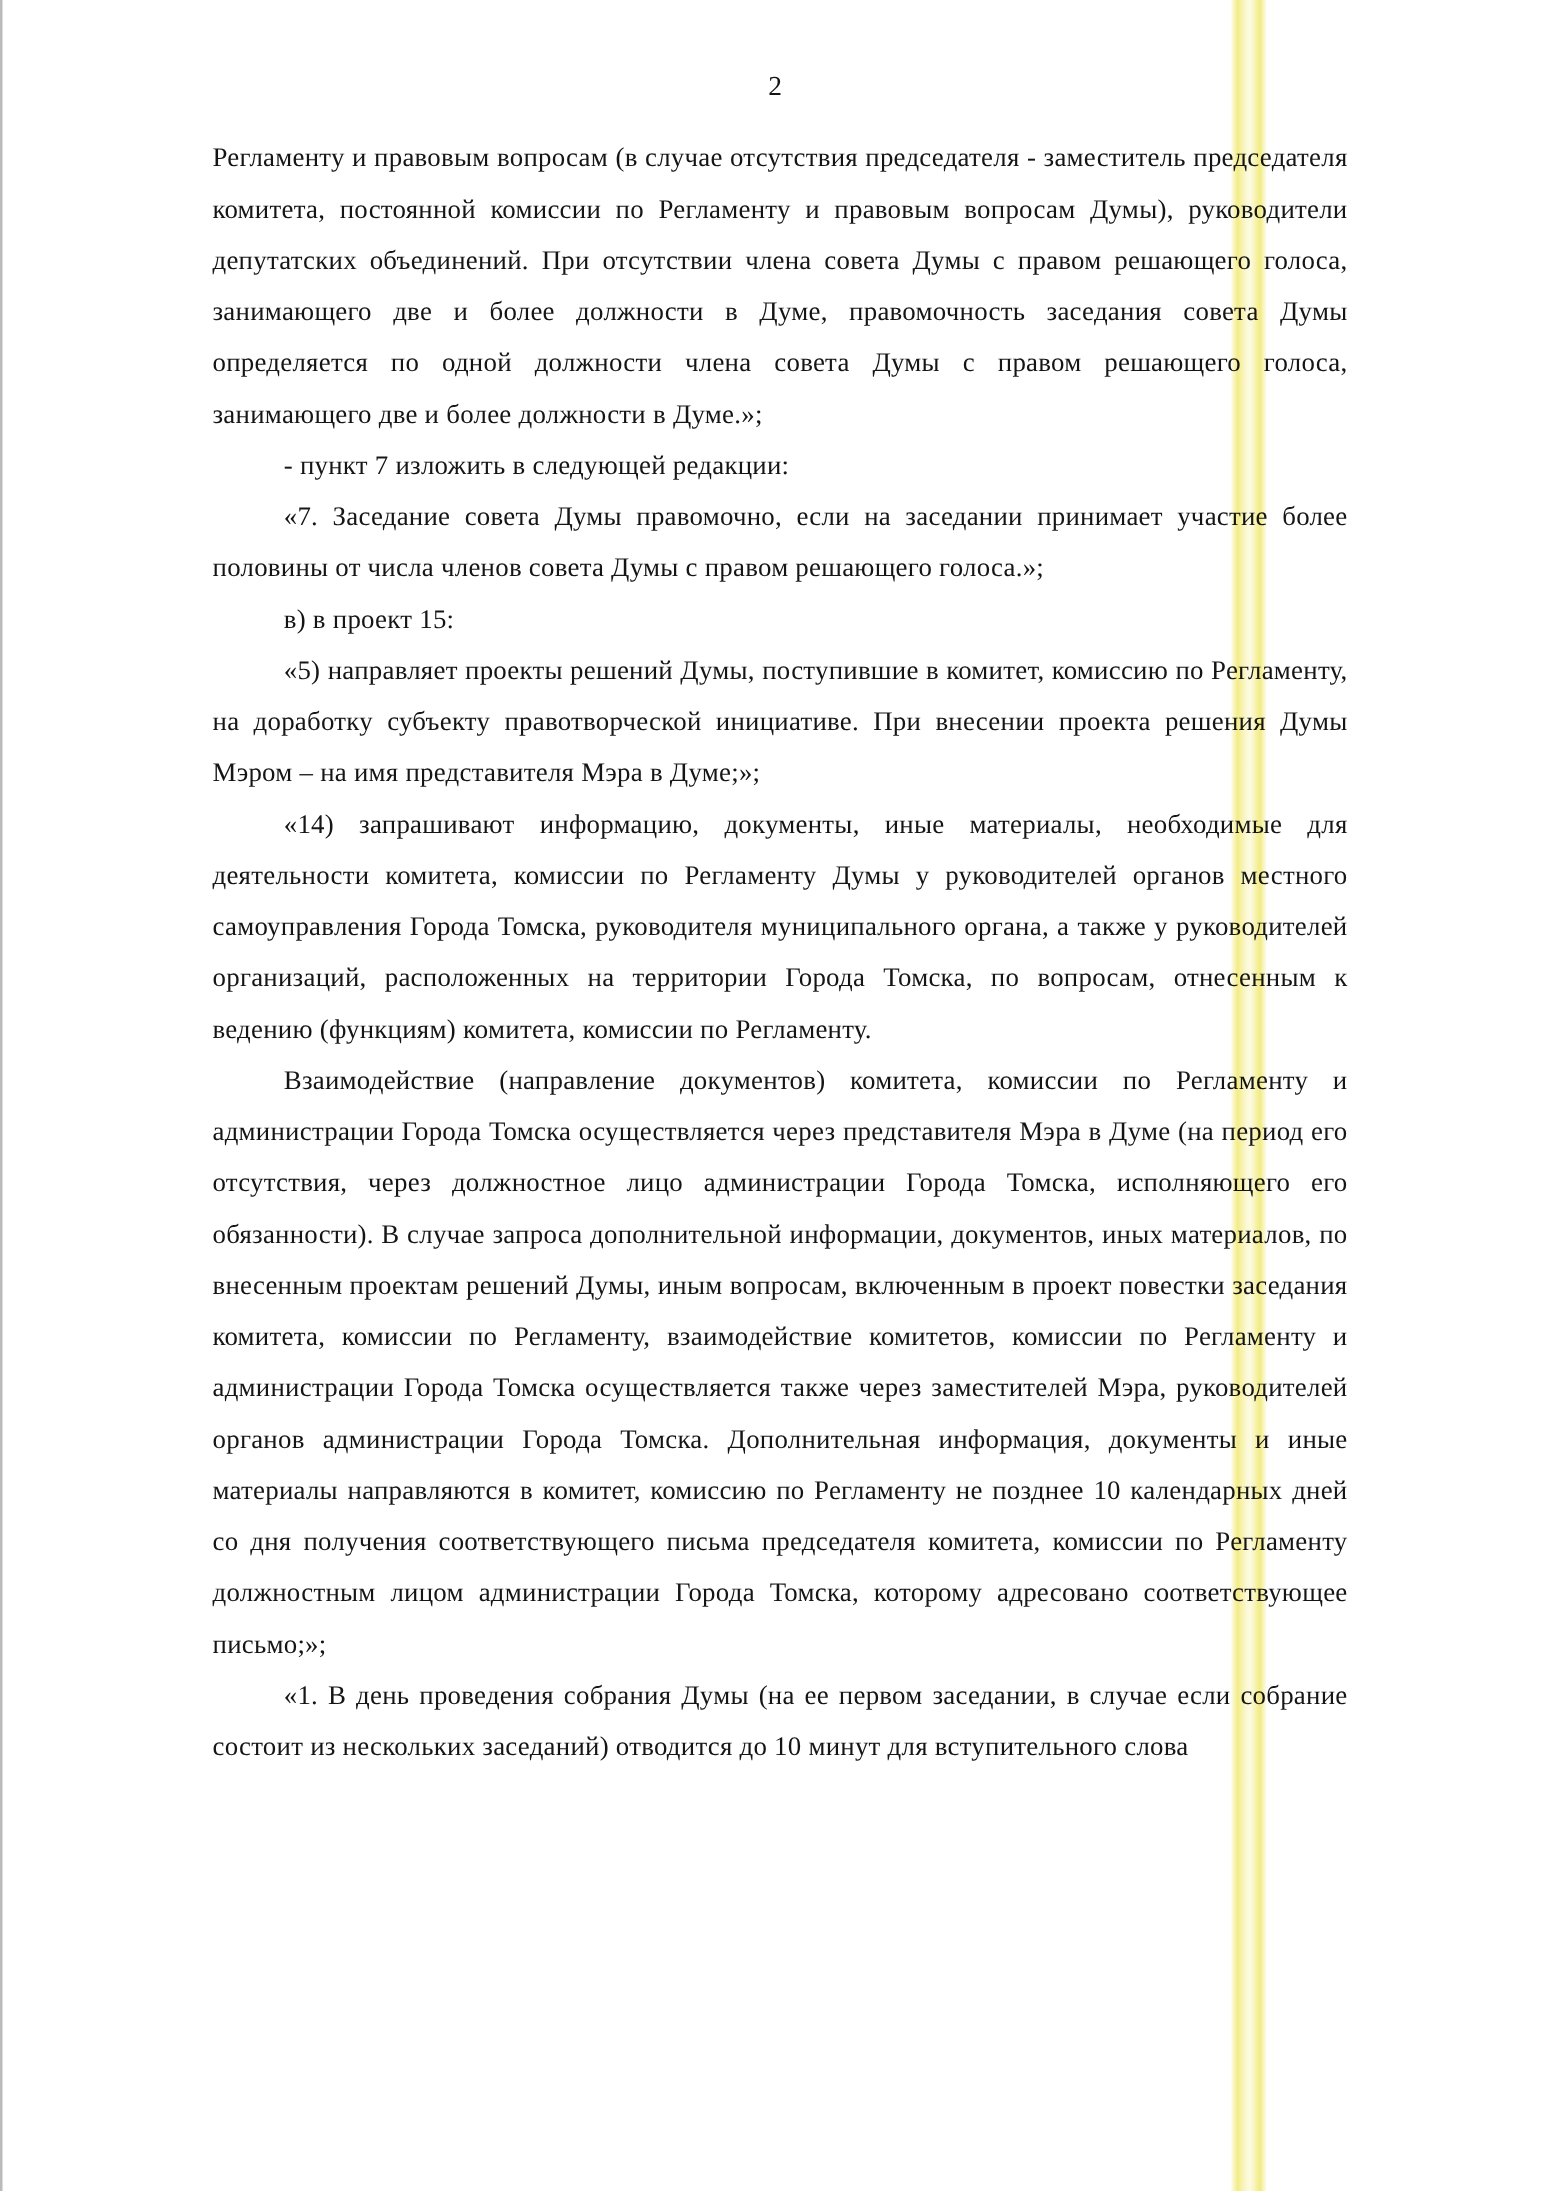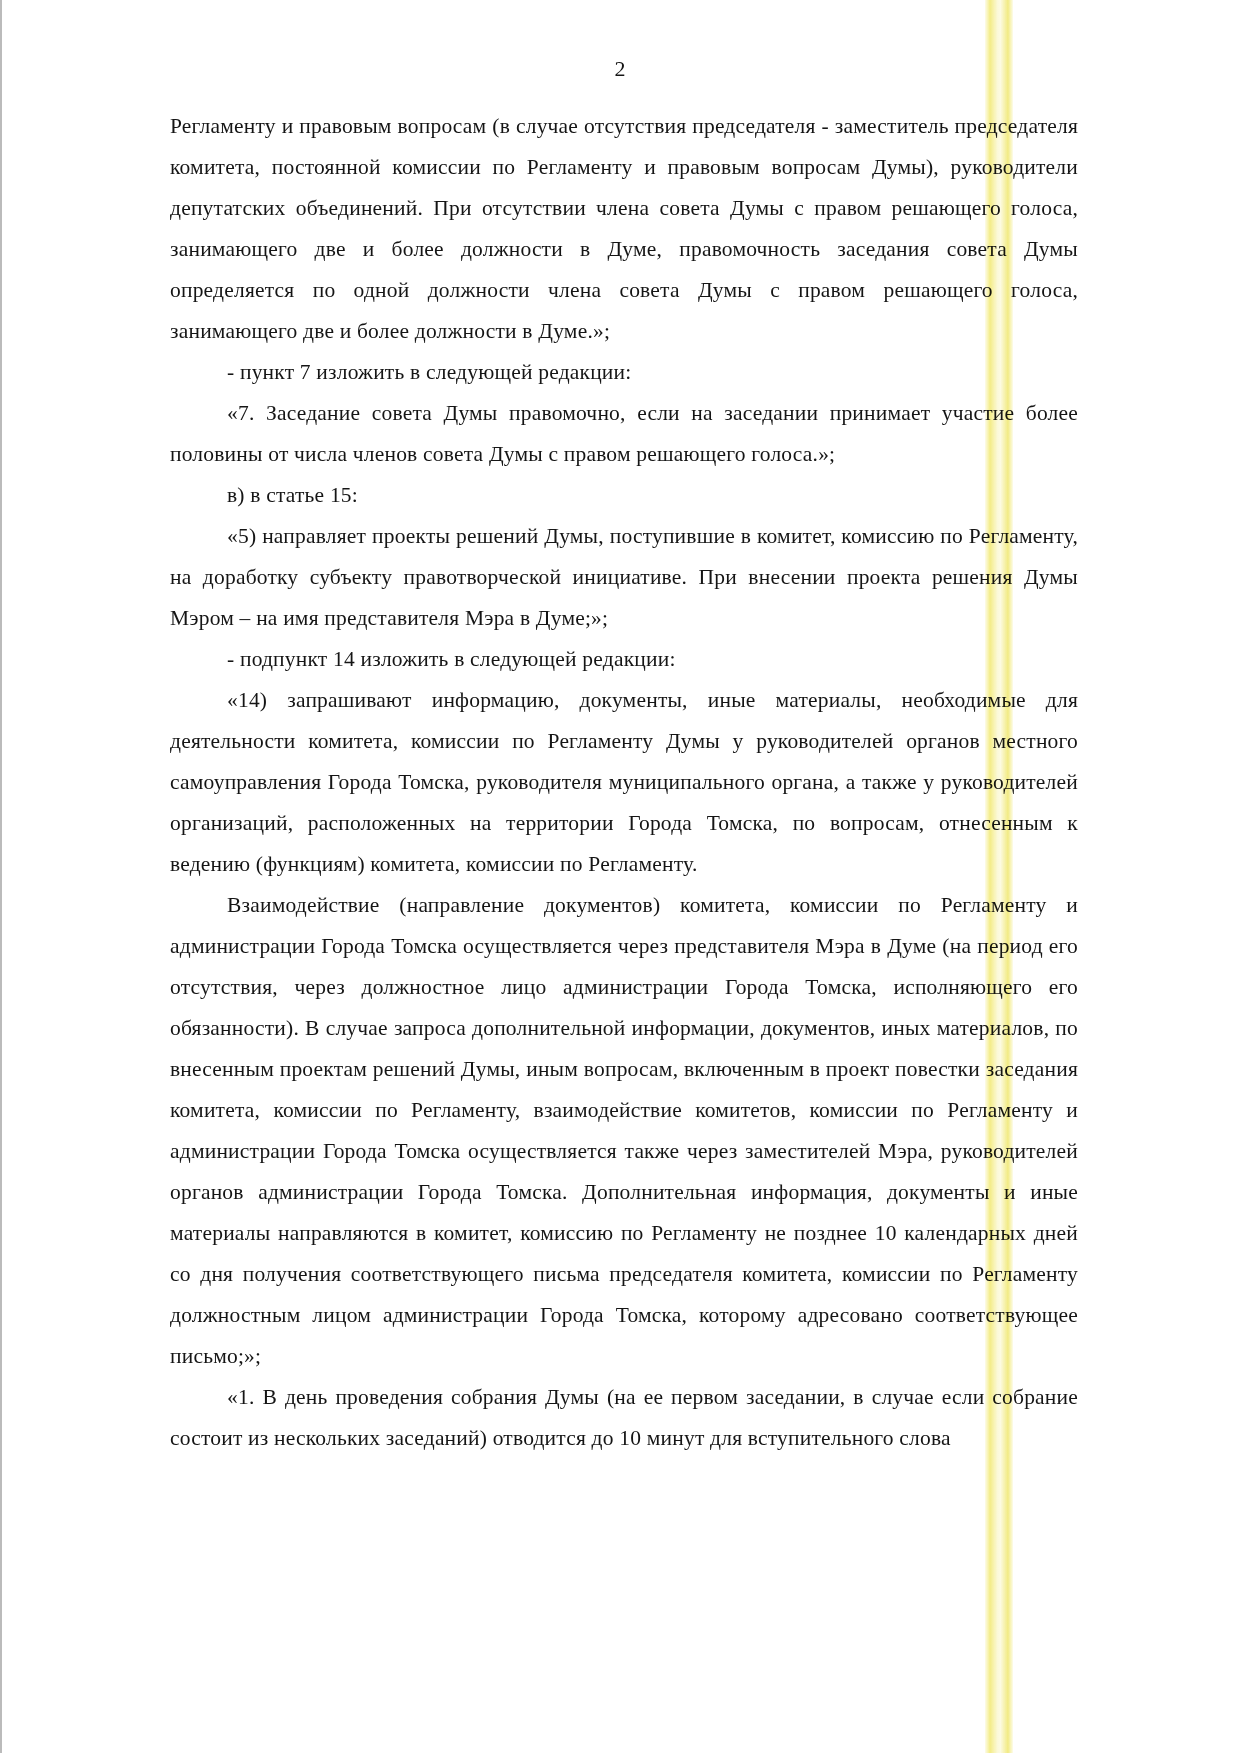--- a/index.html
+++ b/index.html
@@ -75,22 +75,21 @@
 
 <div class="page">
   <div class="scan-edge"></div>
 
   <div class="page-number">2</div>
 
   <div class="content">
     <p class="para noindent">Регламенту и правовым вопросам (в случае отсутствия председателя - заместитель председателя комитета, постоянной комиссии по Регламенту и правовым вопросам Думы), руководители депутатских объединений. При отсутствии члена совета Думы с правом решающего голоса, занимающего две и более должности в Думе, правомочность заседания совета Думы определяется по одной должности члена совета Думы с правом решающего голоса, занимающего две и более должности в Думе.»;</p>
     <p class="para">- пункт 7 изложить в следующей редакции:</p>
     <p class="para">«7. Заседание совета Думы правомочно, если на заседании принимает участие более половины от числа членов совета Думы с правом решающего голоса.»;</p>
-    <p class="para">в) в статье 15:</p>
+    <p class="para">в) в проект 15:</p>
     <p class="para">«5) направляет проекты решений Думы, поступившие в комитет, комиссию по Регламенту, на доработку субъекту правотворческой инициативе. При внесении проекта решения Думы Мэром – на имя представителя Мэра в Думе;»;</p>
-    <p class="para">- подпункт 14 изложить в следующей редакции:</p>
     <p class="para">«14) запрашивают информацию, документы, иные материалы, необходимые для деятельности комитета, комиссии по Регламенту Думы у руководителей органов местного самоуправления Города Томска, руководителя муниципального органа, а также у руководителей организаций, расположенных на территории Города Томска, по вопросам, отнесенным к ведению (функциям) комитета, комиссии по Регламенту.</p>
     <p class="para">Взаимодействие (направление документов) комитета, комиссии по Регламенту и администрации Города Томска осуществляется через представителя Мэра в Думе (на период его отсутствия, через должностное лицо администрации Города Томска, исполняющего его обязанности). В случае запроса дополнительной информации, документов, иных материалов, по внесенным проектам решений Думы, иным вопросам, включенным в проект повестки заседания комитета, комиссии по Регламенту, взаимодействие комитетов, комиссии по Регламенту и администрации Города Томска осуществляется также через заместителей Мэра, руководителей органов администрации Города Томска. Дополнительная информация, документы и иные материалы направляются в комитет, комиссию по Регламенту не позднее 10 календарных дней со дня получения соответствующего письма председателя комитета, комиссии по Регламенту должностным лицом администрации Города Томска, которому адресовано соответствующее письмо;»;</p>
     <p class="para">«1. В день проведения собрания Думы (на ее первом заседании, в случае если собрание состоит из нескольких заседаний) отводится до 10 минут для вступительного слова</p>
   </div>
 
   <div class="highlight-stripe"></div>
 </div>
 
 </body></html>

